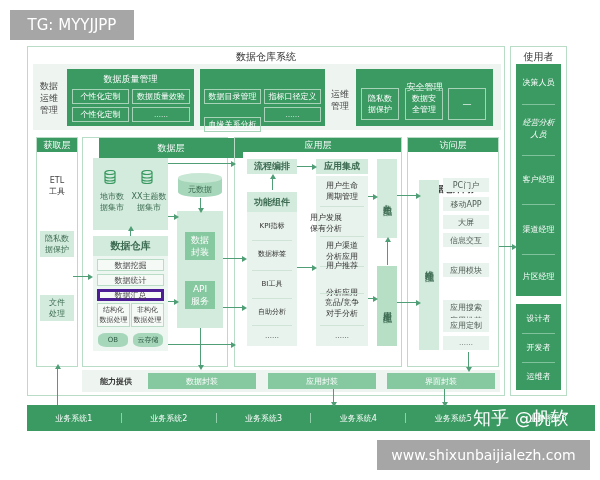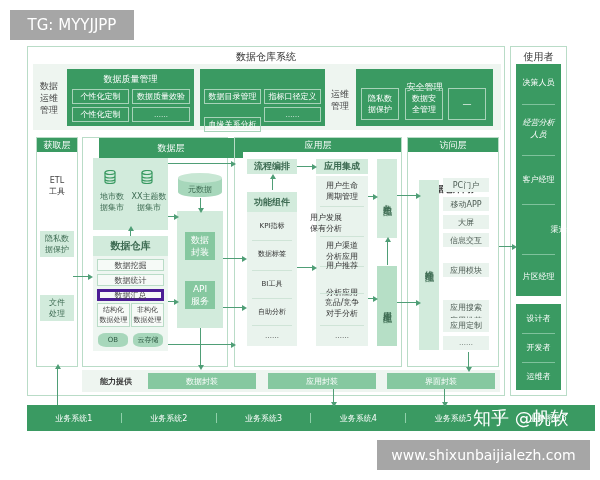--- a/index.html
+++ b/index.html
@@ -240,21 +240,21 @@
 <div class="abs dk" style="left:516px;top:64px;width:45px;height:232px;"></div>
 <div class="abs flexc f8" style="left:516px;top:64px;width:45px;height:36px;color:#fff;">决策人员</div>
 <div class="usep" style="left:522px;top:104px;width:33px;"></div>
 <div class="abs flexc f8" style="left:516px;top:108px;width:45px;height:42px;color:#fff;flex-direction:column;line-height:12px;font-style:italic;">
   <span>经营分析</span>
   <span>人员</span>
 </div>
 <div class="usep" style="left:522px;top:155px;width:33px;"></div>
 <div class="abs flexc f8" style="left:516px;top:158px;width:45px;height:42px;color:#fff;">客户经理</div>
 <div class="usep" style="left:522px;top:204px;width:33px;"></div>
-<div class="abs flexc f8" style="left:516px;top:208px;width:45px;height:42px;color:#fff;margin-left:28px;">渠道经理</div>
+<div class="abs flexc f8" style="left:516px;top:208px;width:45px;height:42px;color:#fff;">渠道经理</div>
 <div class="usep" style="left:522px;top:254px;width:33px;"></div>
 <div class="abs flexc f8" style="left:516px;top:256px;width:45px;height:40px;color:#fff;">片区经理</div>
 
 <div class="abs dk" style="left:516px;top:304px;width:45px;height:86px;"></div>
 <div class="abs flexc f8" style="left:516px;top:306px;width:45px;height:24px;color:#fff;">设计者</div>
 <div class="usep" style="left:522px;top:333px;width:33px;"></div>
 <div class="abs flexc f8" style="left:516px;top:335px;width:45px;height:24px;color:#fff;">开发者</div>
 <div class="usep" style="left:522px;top:362px;width:33px;"></div>
 <div class="abs flexc f8" style="left:516px;top:364px;width:45px;height:24px;color:#fff;">运维者</div>
 

